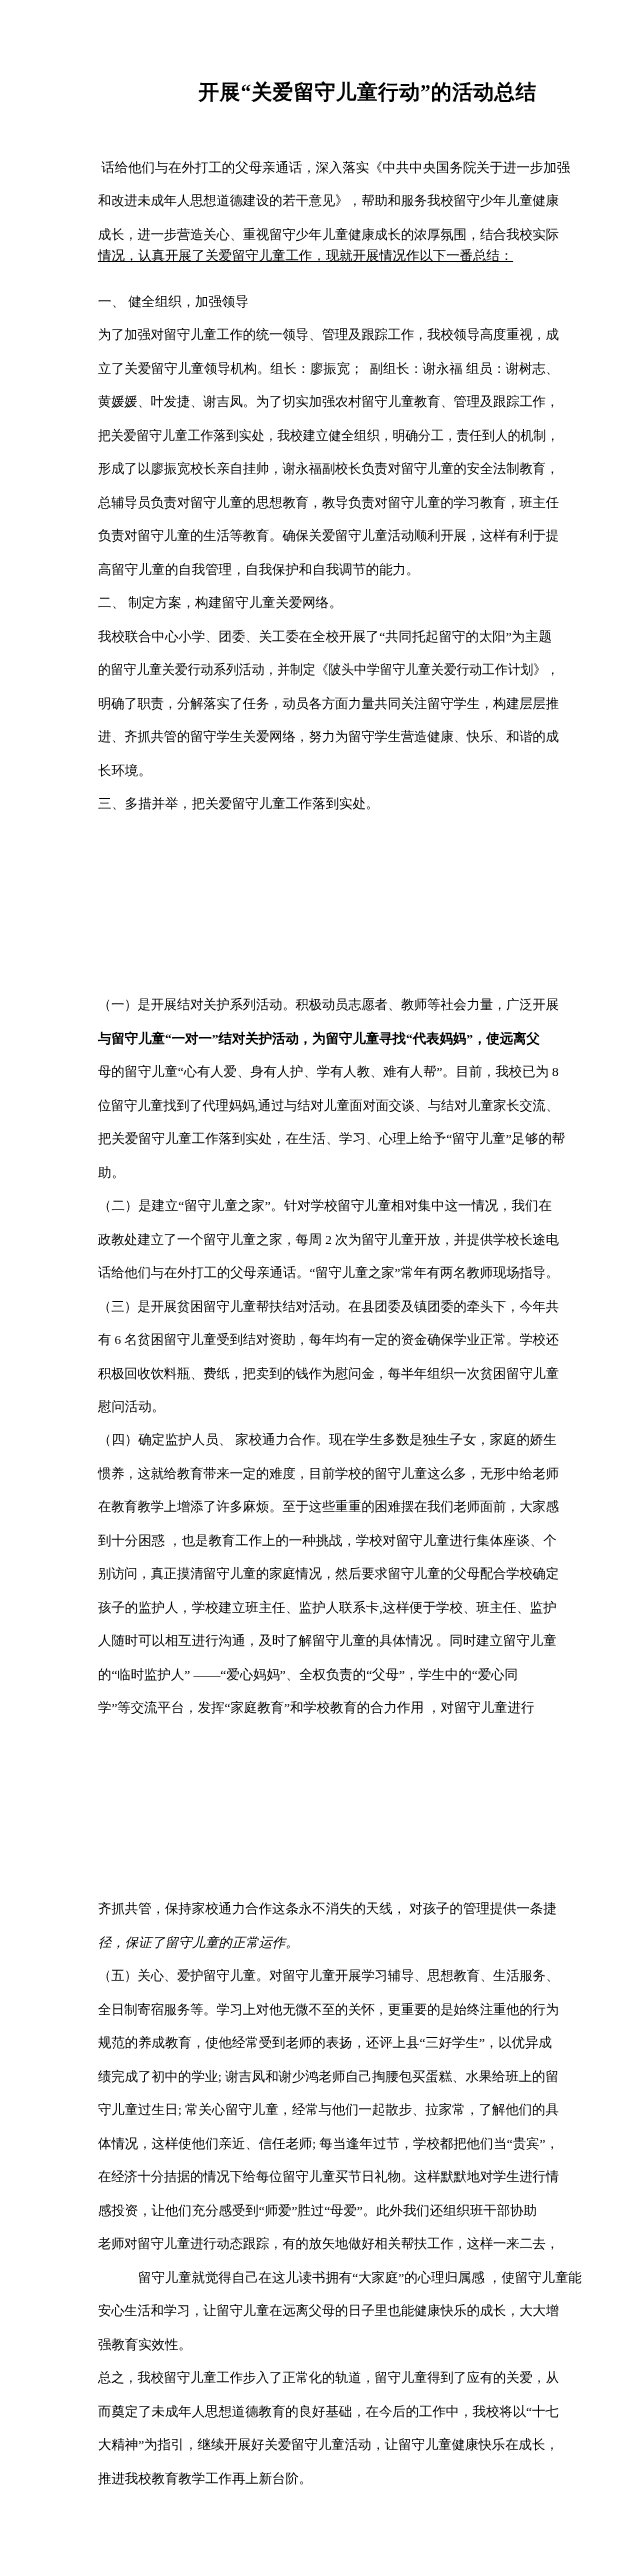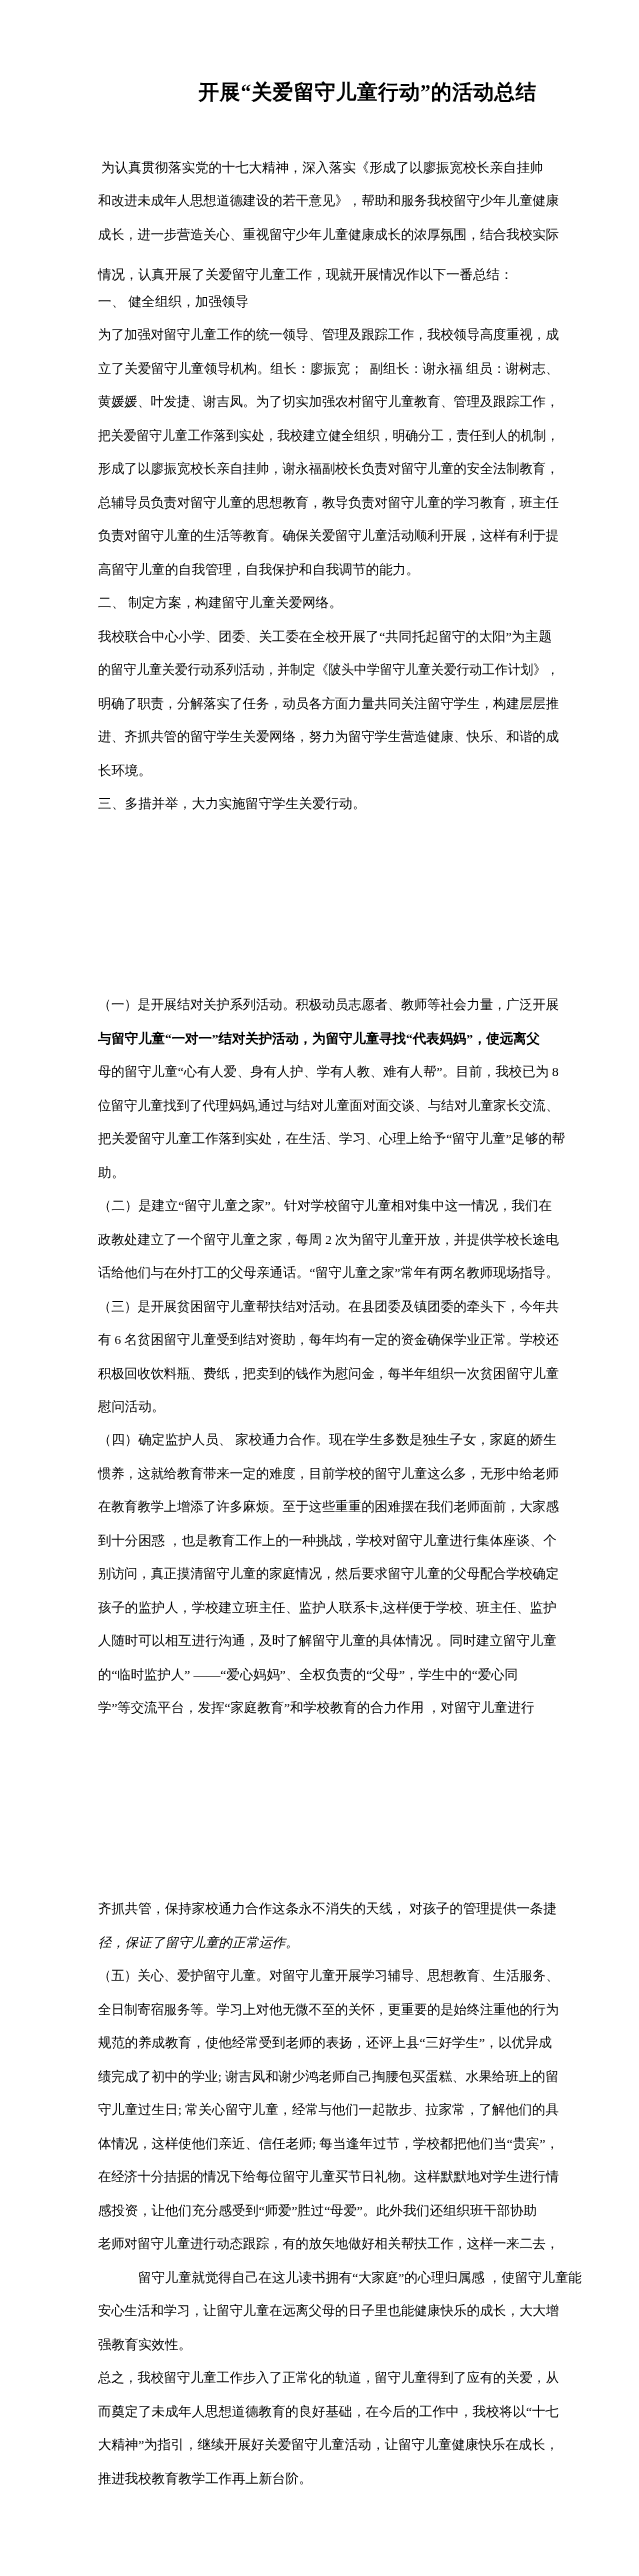--- a/index.html
+++ b/index.html
@@ -39,40 +39,40 @@
     font-size: 13.4px;
     white-space: pre;
   }
 </style>
 </head>
 <body>
 
 <div class="page">
   <h1 class="doc-title">开展“关爱留守儿童行动”的活动总结</h1>
   <div id="doc-body">
-      <div class="text-line" style="top: 151px;"> 为认真贯彻落实党的十七大精神，深入落实《形成了以廖振宽校长亲自挂帅</div>
+      <div class="text-line" style="top: 151px;"> 话给他们与在外打工的父母亲通话，深入落实《中共中央国务院关于进一步加强</div>
       <div class="text-line" style="top: 184px; transform-origin: left center; transform: scaleX(0.983516);">和改进未成年人思想道德建设的若干意见》，帮助和服务我校留守少年儿童健康</div>
       <div class="text-line" style="top: 218px; transform-origin: left center; transform: scaleX(0.983516);">成长，进一步营造关心、重视留守少年儿童健康成长的浓厚氛围，结合我校实际</div>
-      <div class="text-line" style="top: 258px;">情况，认真开展了关爱留守儿童工作，现就开展情况作以下一番总结：</div>
+      <div class="text-line" style="top: 239px; text-decoration: underline;">情况，认真开展了关爱留守儿童工作，现就开展情况作以下一番总结：</div>
       <div class="text-line" style="top: 285px;">一、 健全组织，加强领导</div>
       <div class="text-line" style="top: 318px; transform-origin: left center; transform: scaleX(0.983516);">为了加强对留守儿童工作的统一领导、管理及跟踪工作，我校领导高度重视，成</div>
       <div class="text-line" style="top: 352px; transform-origin: left center; transform: scaleX(0.990044);">立了关爱留守儿童领导机构。组长：廖振宽；  副组长：谢永福 组员：谢树志、</div>
       <div class="text-line" style="top: 385px; transform-origin: left center; transform: scaleX(0.983516);">黄媛媛、叶发捷、谢吉凤。为了切实加强农村留守儿童教育、管理及跟踪工作，</div>
       <div class="text-line" style="top: 419px; transform-origin: left center; transform: scaleX(0.956197);">把关爱留守儿童工作落到实处，我校建立健全组织，明确分工，责任到人的机制，</div>
       <div class="text-line" style="top: 452px; transform-origin: left center; transform: scaleX(0.983516);">形成了以廖振宽校长亲自挂帅，谢永福副校长负责对留守儿童的安全法制教育，</div>
       <div class="text-line" style="top: 486px; transform-origin: left center; transform: scaleX(0.983516);">总辅导员负责对留守儿童的思想教育，教导负责对留守儿童的学习教育，班主任</div>
       <div class="text-line" style="top: 519px; transform-origin: left center; transform: scaleX(0.983516);">负责对留守儿童的生活等教育。确保关爱留守儿童活动顺利开展，这样有利于提</div>
       <div class="text-line" style="top: 553px;">高留守儿童的自我管理，自我保护和自我调节的能力。</div>
       <div class="text-line" style="top: 586px;">二、 制定方案，构建留守儿童关爱网络。</div>
       <div class="text-line" style="top: 620px;">我校联合中心小学、团委、关工委在全校开展了“共同托起留守的太阳”为主题</div>
       <div class="text-line" style="top: 653px; transform-origin: left center; transform: scaleX(0.956197);">的留守儿童关爱行动系列活动，并制定《陂头中学留守儿童关爱行动工作计划》，</div>
       <div class="text-line" style="top: 687px; transform-origin: left center; transform: scaleX(0.983516);">明确了职责，分解落实了任务，动员各方面力量共同关注留守学生，构建层层推</div>
       <div class="text-line" style="top: 720px; transform-origin: left center; transform: scaleX(0.983516);">进、齐抓共管的留守学生关爱网络，努力为留守学生营造健康、快乐、和谐的成</div>
       <div class="text-line" style="top: 754px;">长环境。</div>
-      <div class="text-line" style="top: 787px;">三、多措并举，大力实施留守学生关爱行动。</div>
+      <div class="text-line" style="top: 787px;">三、多措并举，把关爱留守儿童工作落到实处。</div>
       <div class="text-line" style="top: 988px; transform-origin: left center; transform: scaleX(0.983516);">（一）是开展结对关护系列活动。积极动员志愿者、教师等社会力量，广泛开展</div>
       <div class="text-line" style="top: 1022px; font-weight: bold;">与留守儿童“一对一”结对关护活动，为留守儿童寻找“代表妈妈”，使远离父</div>
       <div class="text-line" style="top: 1055px; transform-origin: left center; transform: scaleX(0.993341);">母的留守儿童“心有人爱、身有人护、学有人教、难有人帮”。目前，我校已为 8</div>
       <div class="text-line" style="top: 1089px; transform-origin: left center; transform: scaleX(0.976009);">位留守儿童找到了代理妈妈,通过与结对儿童面对面交谈、与结对儿童家长交流、</div>
       <div class="text-line" style="top: 1122px;">把关爱留守儿童工作落到实处，在生活、学习、心理上给予“留守儿童”足够的帮</div>
       <div class="text-line" style="top: 1156px;">助。</div>
       <div class="text-line" style="top: 1189px;">（二）是建立“留守儿童之家”。针对学校留守儿童相对集中这一情况，我们在</div>
       <div class="text-line" style="top: 1223px; transform-origin: left center; transform: scaleX(0.983516);">政教处建立了一个留守儿童之家，每周 2 次为留守儿童开放，并提供学校长途电</div>
       <div class="text-line" style="top: 1256px; transform-origin: left center; transform: scaleX(0.98677);">话给他们与在外打工的父母亲通话。“留守儿童之家”常年有两名教师现场指导。</div>
       <div class="text-line" style="top: 1290px; transform-origin: left center; transform: scaleX(0.983516);">（三）是开展贫困留守儿童帮扶结对活动。在县团委及镇团委的牵头下，今年共</div>

